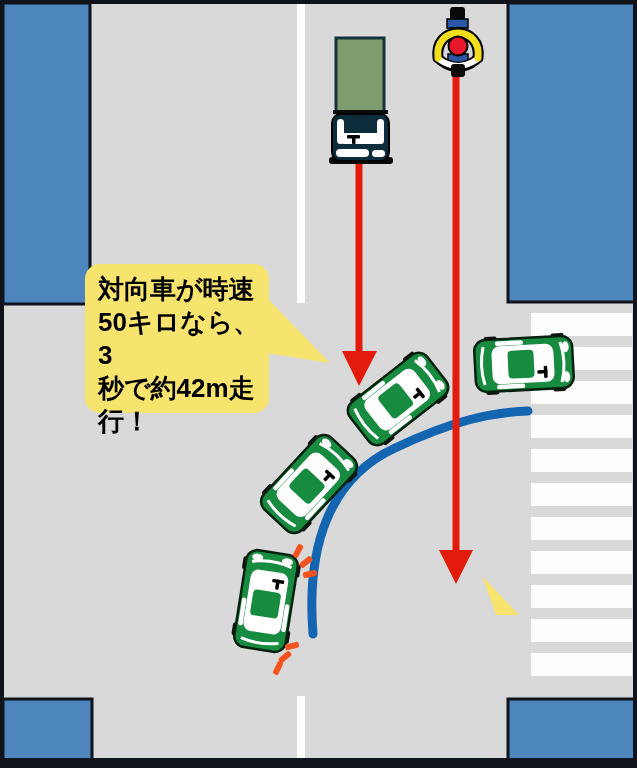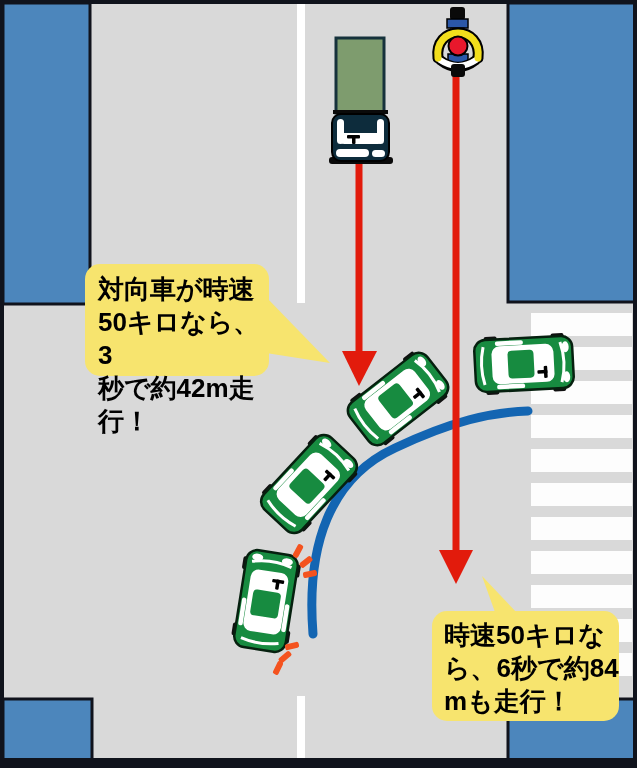--- a/index.html
+++ b/index.html
@@ -30,21 +30,21 @@
     position:absolute; left:10px; top:461px; width:230px;
     font-size:37px; line-height:48px; font-weight:bold; color:#000;
     white-space:pre-line; letter-spacing:1px;
   }
   .callout{
     position:absolute; background:var(--c-callout,#f7e46e);
     border-radius:15px; font-weight:bold; color:#000;
     white-space:pre-line; box-sizing:border-box;
   }
   .callout-oncoming{
-    left:85px; top:264px; width:184px; height:112px;
+    left:85px; top:264px; width:184px; height:149px;
     padding:9px 0 0 13px; font-size:26px; line-height:33px;
   }
   .callout-speed{
     left:432px; top:611px; width:187px; height:110px;
     padding:8px 0 0 12px; font-size:26px; line-height:33px;
   }
 </style>
 </head>
 <body>
 
@@ -166,16 +166,13 @@
     <rect class="frame" x="2" y="2" width="633" height="764"></rect>
     <rect x="0" y="758" width="637" height="7" fill="#10131c"></rect>
   </svg>
 
 
   <div class="callout callout-oncoming">対向車が時速
 50キロなら、3
 秒で約42m走
 行！</div>
 
-  <div class="callout callout-speed">時速50キロな
-ら、6秒で約84
-mも走行！</div>
 </div>
 
 </body></html>

